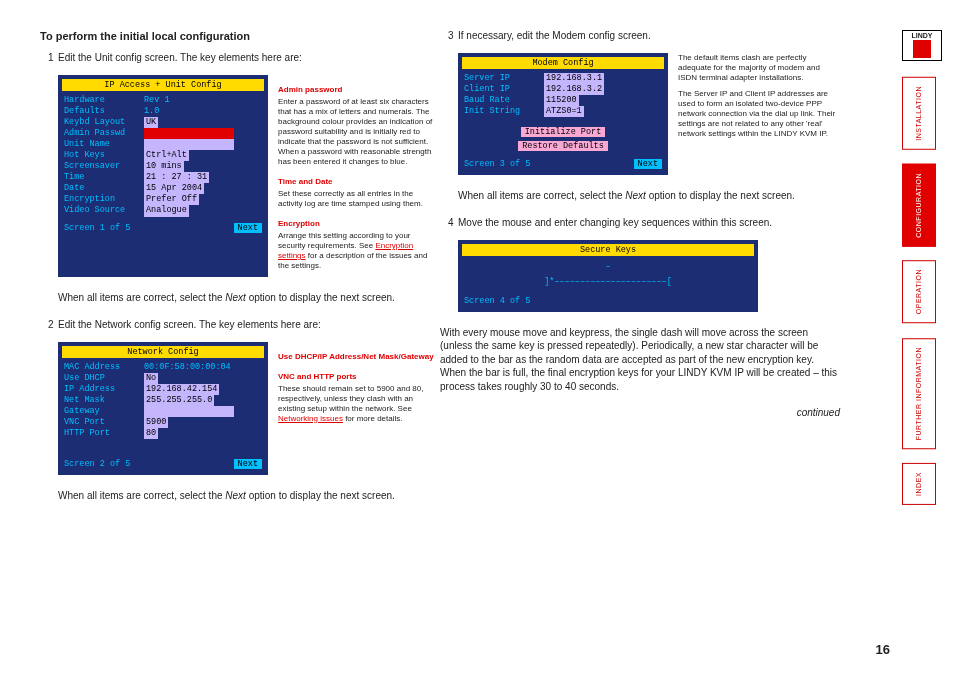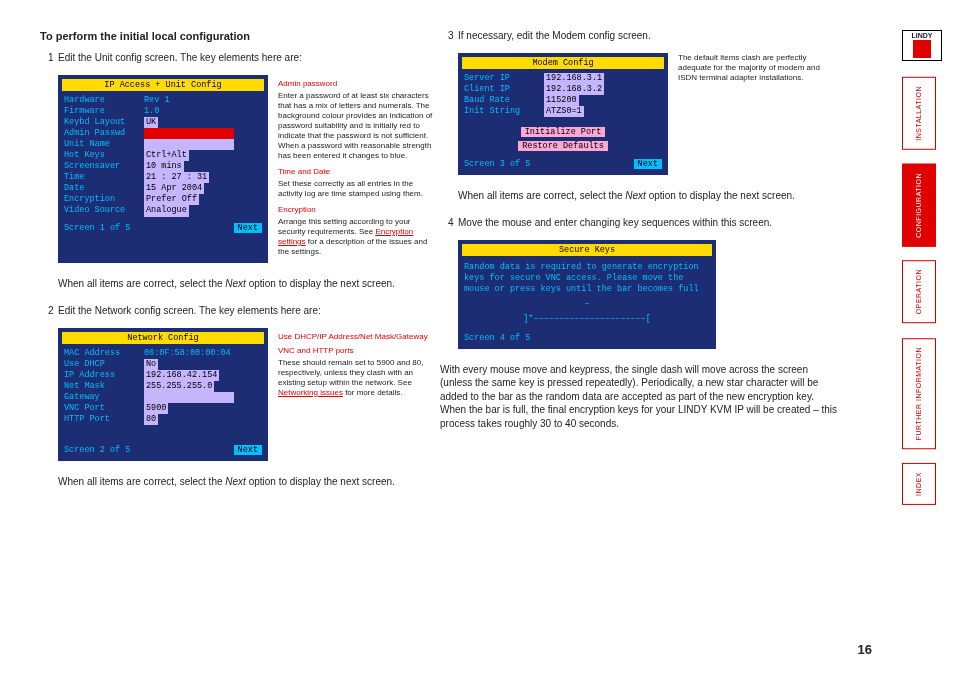--- a/index.html
+++ b/index.html
@@ -65,27 +65,27 @@
   .term-footer { display:flex; justify-content: space-between; padding: 6px 6px 2px 6px; color:#00bfff;text-align:right;}
   .term-footer .next { background:#00bfff; color:#000; padding:0 4px;}
   .term-body { padding: 2px 6px; color:#00bfff; line-height:1.3;}
   .term-menu { text-align:center; padding:2px 0;}
   .term-menu span{ background:#f9a8d4;color:#000;padding:0 4px;}
   .sidebox {
     font-size: 8px;
     line-height: 1.25;
     width: 160px;
   }
-  .sidebox h4 { color:#e00000; font-size:8px; font-weight:normal; margin-top:4px; margin-bottom:2px;}
+  .sidebox h4 { color:#e00000; font-size:8px; font-weight:bold; margin-top:10px; margin-bottom:2px;}
   .sidebox p { margin-bottom:6px;}
   .sidebox a { color:#e00000; text-decoration: underline;}
   .paragraph { margin-left:18px; margin-bottom:14px; line-height:1.35;}
   .paragraph2 { margin-bottom:14px; line-height:1.35;}
   .continued { text-align:right; font-style:italic; margin-top:6px;}
-  .pagenum { position:absolute; right:82px; bottom:18px; font-size:13px; font-weight:bold;}
+  .pagenum { position:absolute; right:64px; bottom:18px; font-size:13px; font-weight:bold;}
   
   .navrail {
     position:absolute;
     right:12px;
     top:30px;
     width:40px;
   }
   .logo {
     border:1px solid #000;
     text-align:center;
@@ -131,21 +131,21 @@
 
       <div class="substep-row">
         <div class="terminal">
           <div class="term-title">IP Access + Unit Config</div>
           <div id="t1rows">
               <div class="term-row">
                 <span class="term-label">Hardware</span>
                 <span class="term-val ">Rev 1</span>
               </div>
               <div class="term-row">
-                <span class="term-label">Firmware</span>
+                <span class="term-label">Defaults</span>
                 <span class="term-val ">1.0</span>
               </div>
               <div class="term-row">
                 <span class="term-label">Keybd Layout</span>
                 <span class="term-val hl">UK</span>
               </div>
               <div class="term-row">
                 <span class="term-label">Admin Passwd</span>
                 <span class="term-val red" style="min-width: 90px; display: inline-block;"></span>
               </div>
@@ -279,44 +279,45 @@
           <div style="height:8px"></div>
           <div class="term-menu"><span>Initialize Port</span></div>
           <div class="term-menu"><span>Restore Defaults</span></div>
           <div class="term-footer">
             <span>Screen 3 of 5</span>
             <span class="next">Next</span>
           </div>
         </div>
         <div class="sidebox">
           <p>The default items clash are perfectly adequate for the majority of modem and ISDN terminal adapter installations.</p>
+          <p>The Server IP and Client IP addresses are used to form an isolated two-device PPP network connection via the dial up link. Their settings are not related to any other 'real' network settings within the LINDY KVM IP.</p>
         </div>
       </div>
 
       <p class="paragraph">When all items are correct, select the <em>Next</em> option to display the next screen.</p>
 
       <div class="step">
         <div class="step-num">4</div>
         <div class="step-text">Move the mouse and enter changing key sequences within this screen.</div>
       </div>
 
       <div class="substep-row">
-        <div class="terminal" style="width:258px">
+        <div class="terminal" style="width:300px">
           <div class="term-title">Secure Keys</div>
-          <div class="term-body">Random data is required to generate encryption keys for secure VNC access. Please move the mouse or press keys until the bar becomes full</div>
           <div class="term-body" style="text-align:center">–</div>
           <div class="term-body" style="text-align:center;letter-spacing:0">]*––––––––––––––––––––––[</div>
           <div class="term-footer">
             <span>Screen 4 of 5</span>
               <span></span>
           </div>
         </div>
       </div>
 
       <p class="paragraph2" style="margin-left:0">With every mouse move and keypress, the single dash will move across the screen (unless the same key is pressed repeatedly). Periodically, a new star character will be added to the bar as the random data are accepted as part of the new encryption key. When the bar is full, the final encryption keys for your LINDY KVM IP will be created – this process takes roughly 30 to 40 seconds.</p>
+      <p class="continued">continued</p>
     </div>
   </div>
 </div>
 
 <div class="navrail">
   <div class="logo">
     <div>LINDY</div>
     <div class="sq"></div>
   </div>
   <div id="navitems">

